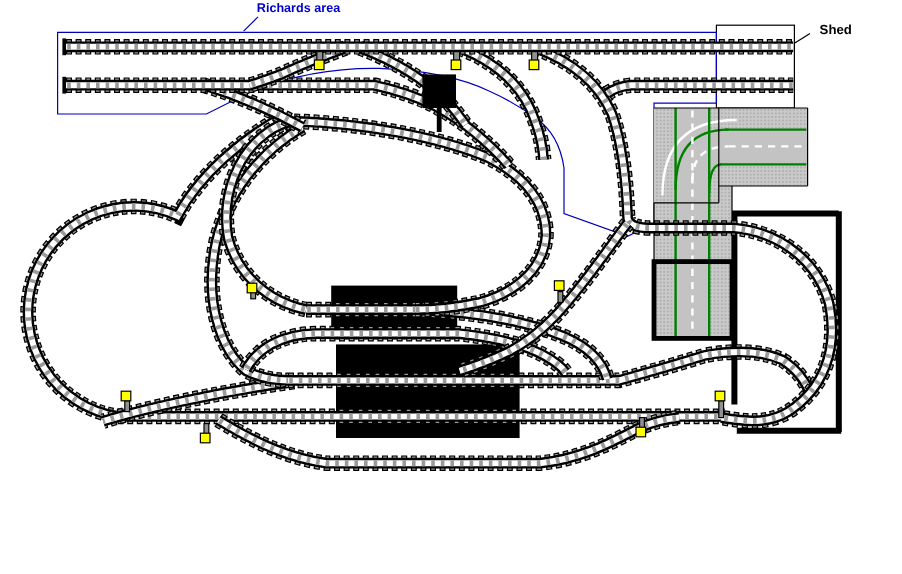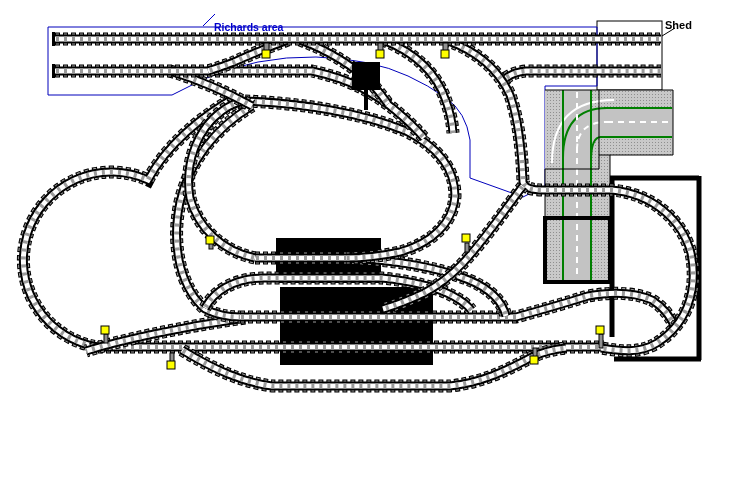--- a/index.html
+++ b/index.html
@@ -1,21 +1,21 @@
 <!DOCTYPE html>
 <html><head>
 <meta charset="utf-8">
 <style>
   html,body{margin:0;padding:0;background:#fff;}
   .stage{position:relative;width:752px;height:478px;background:#ffffff;overflow:hidden;
          font-family:"Liberation Sans",sans-serif;}
   .stage svg{position:absolute;left:0;top:0;}
   .lbl{position:absolute;font-weight:bold;white-space:nowrap;}
-  #lbl-richards{left:214px;top:1px;font-size:10.5px;margin-top:20px;}
-  #lbl-shed{left:665px;top:19px;font-size:11px;color:#000;}
+  #lbl-richards{left:214px;top:1px;font-size:10.5px;}
+  #lbl-shed{left:683px;top:19px;font-size:11px;color:#000;}
   
   .tieo{fill:none;stroke:#000;stroke-width:13;stroke-dasharray:5 3;}
   .tief{fill:none;stroke-width:11;stroke-dasharray:3 5;stroke-dashoffset:-1;}
   .railo{fill:none;stroke:#000;stroke-width:9;}
   .raili{fill:none;stroke:#fff;stroke-width:5;}
   .tiem{fill:none;stroke-width:5;stroke-dasharray:3 5;stroke-dashoffset:-1;}
 </style>
 </head>
 <body>
 

